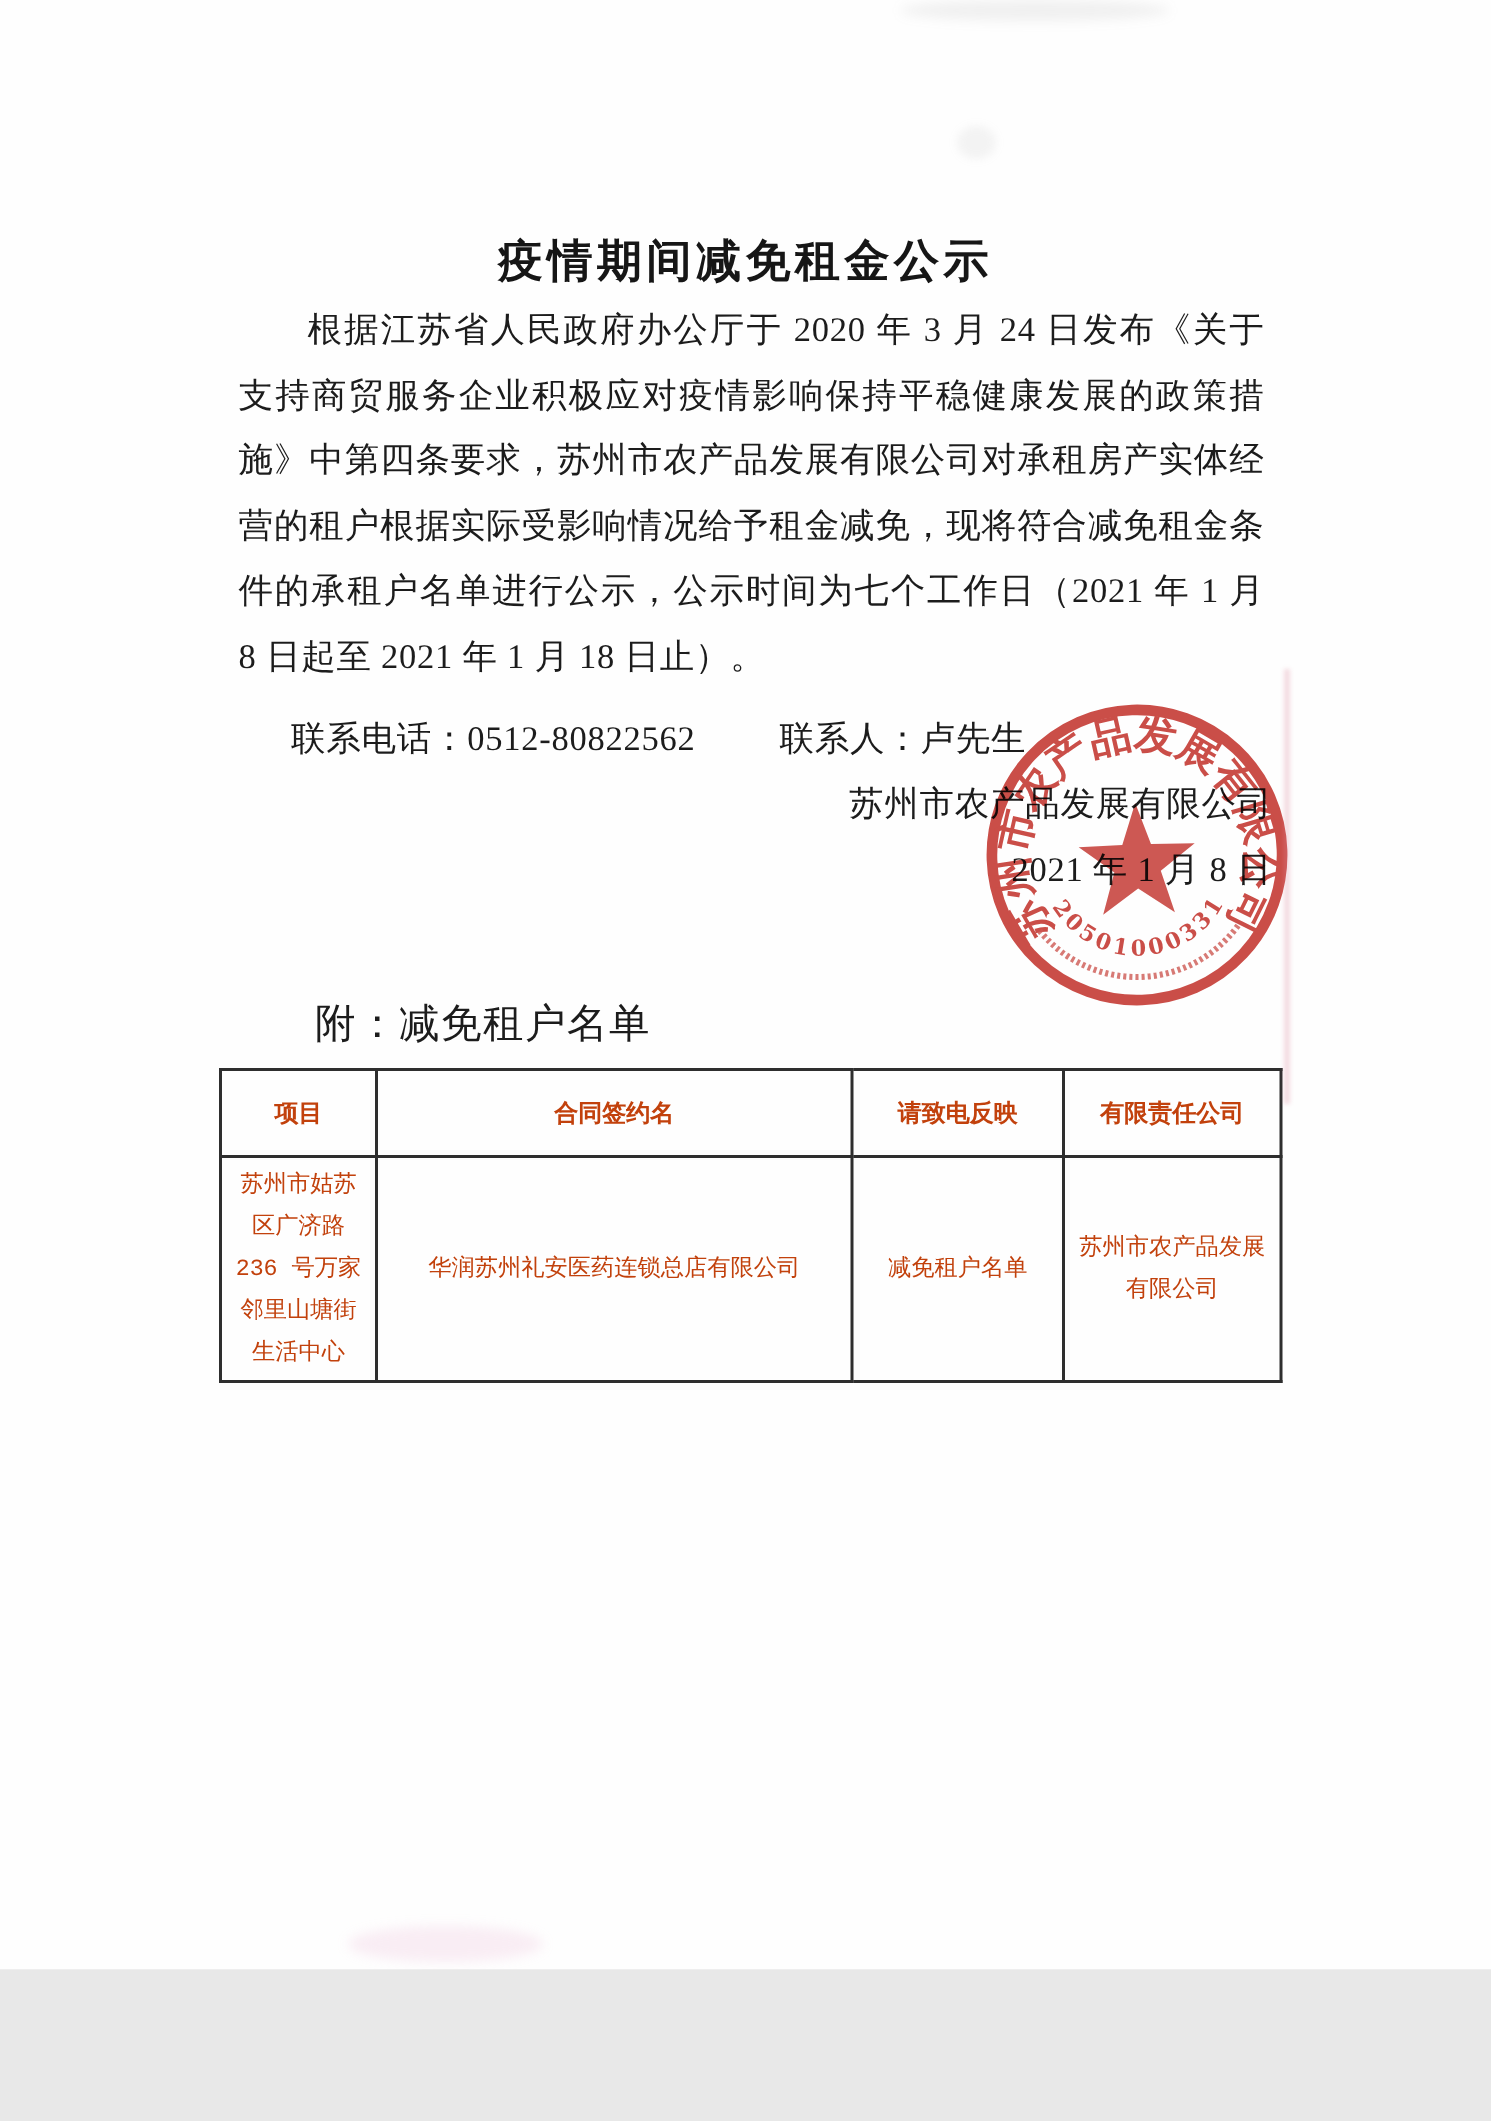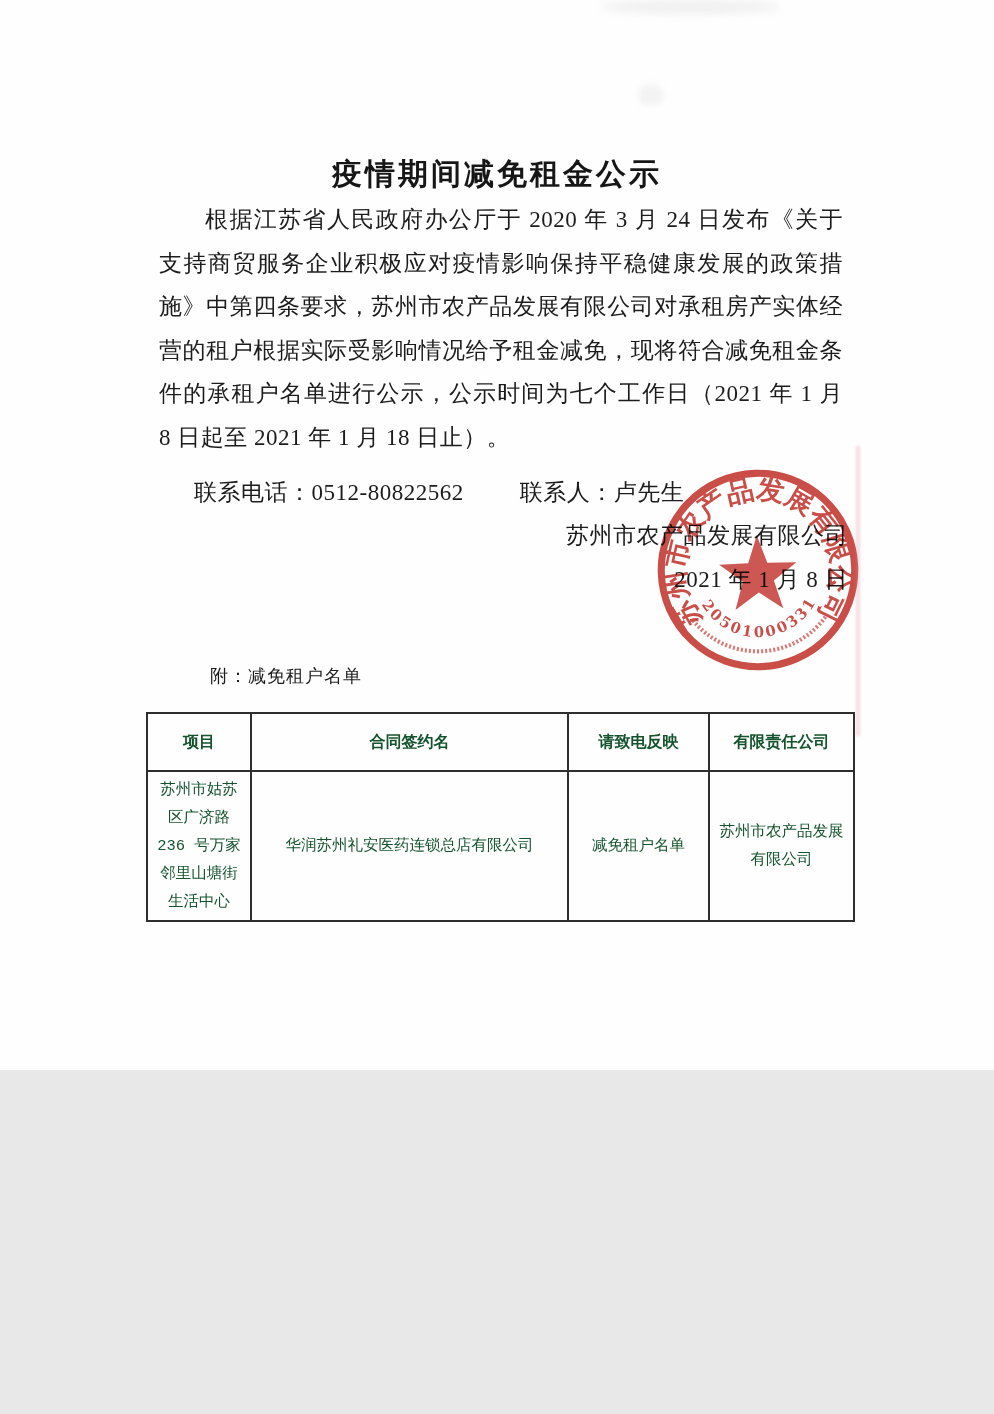--- a/index.html
+++ b/index.html
@@ -1,18 +1,18 @@
 <!DOCTYPE html>
 <html><head>
 <meta charset="utf-8">
 <style>
   html,body{margin:0;padding:0;background:#e8e8e8;}
   .page{
     position:relative;
-    width:994px;height:1070px;
+    width:994px;height:1313px;
     margin:0 auto;
     background:#fefefe;
     overflow:hidden;
     font-family:"Liberation Serif","DejaVu Serif",serif;
     color:#1c1c1c;
   }
   .doc-title{
     position:absolute;
     top:134px;left:0;right:0;
     text-align:center;
@@ -33,31 +33,31 @@
     text-indent:2em;
     text-align:justify;
     text-justify:inter-character;
   }
   .contact-line{margin:0;text-indent:2em;}
   .contact-gap{display:inline-block;width:56px;}
   .sig-line{margin:0;text-align:right;padding-right:6px;}
   .attach-label{
     position:absolute;
     top:664px;left:210px;
-    font-size:18px;
+    font-size:27px;
     letter-spacing:1px;
   }
   table.roster{
     position:absolute;
     top:712px;left:146px;
     width:707px;
     border-collapse:collapse;
     table-layout:fixed;
     font-size:16px;
-    color:#14532d;
+    color:#c2410c;
   }
   table.roster col.c1{width:104px;}
   table.roster col.c2{width:317px;}
   table.roster col.c3{width:141px;}
   table.roster col.c4{width:145px;}
   table.roster th, table.roster td{
     border:2px solid #2e2e2e;
     text-align:center;
     vertical-align:middle;
     padding:4px 8px;

